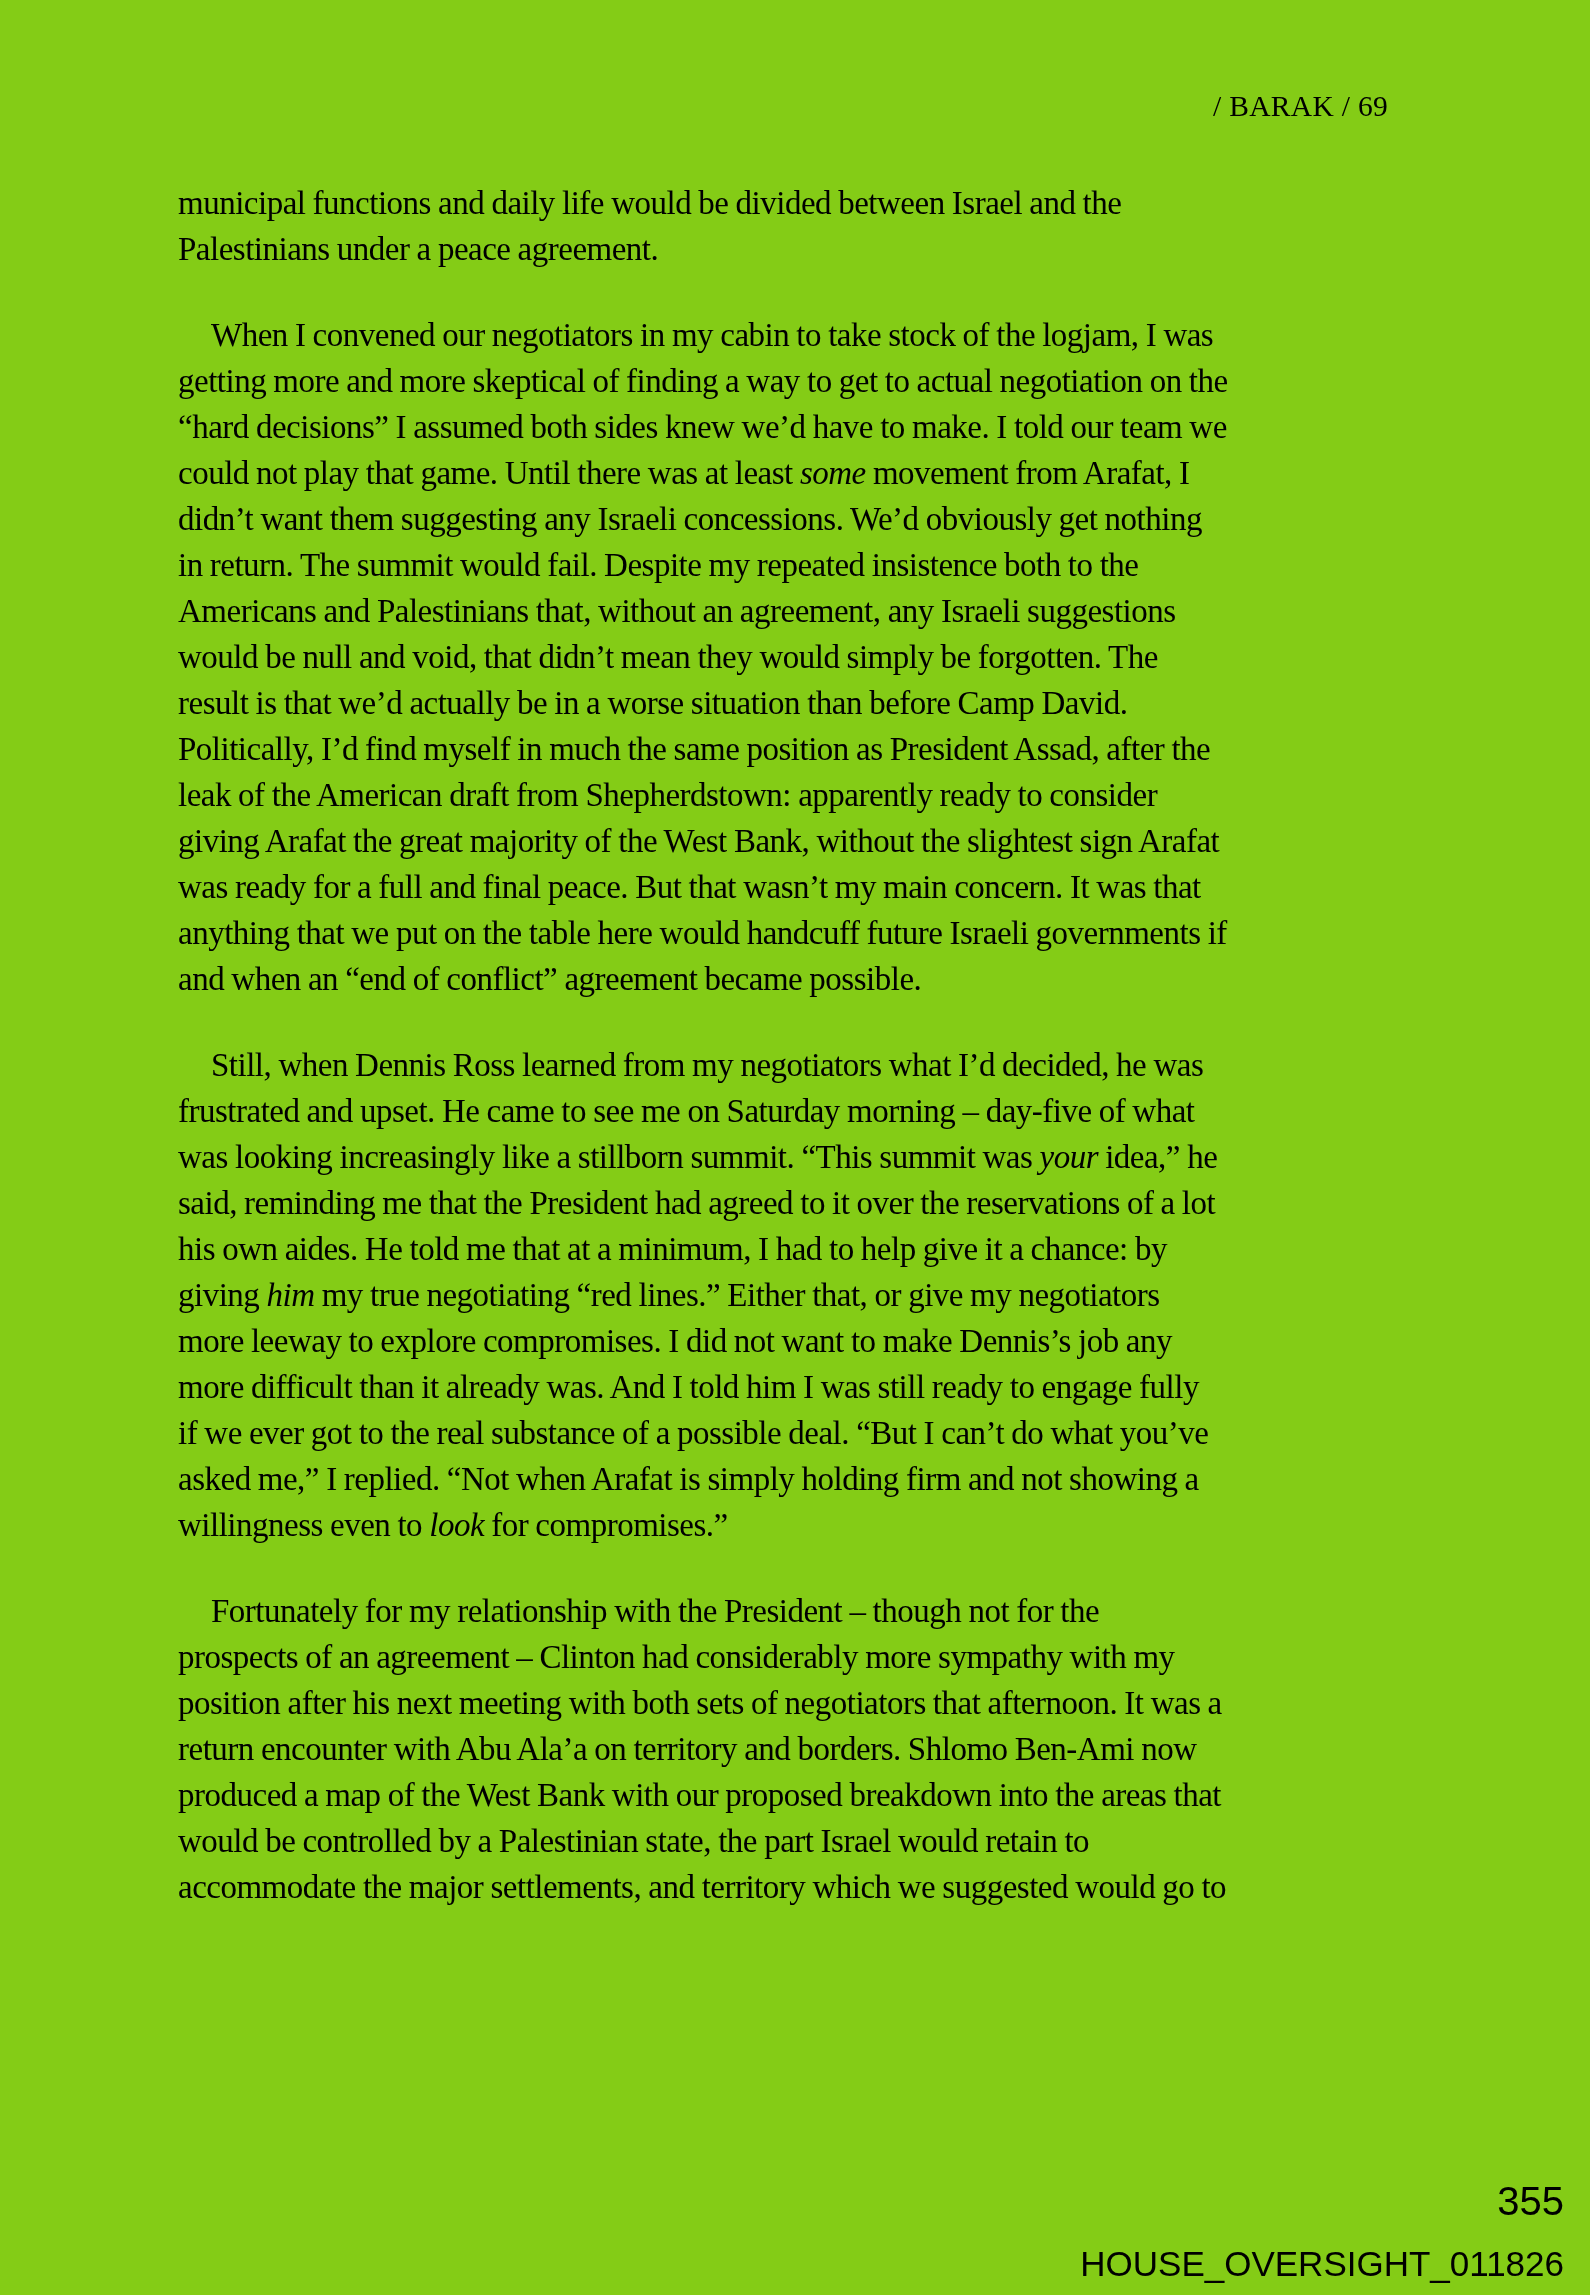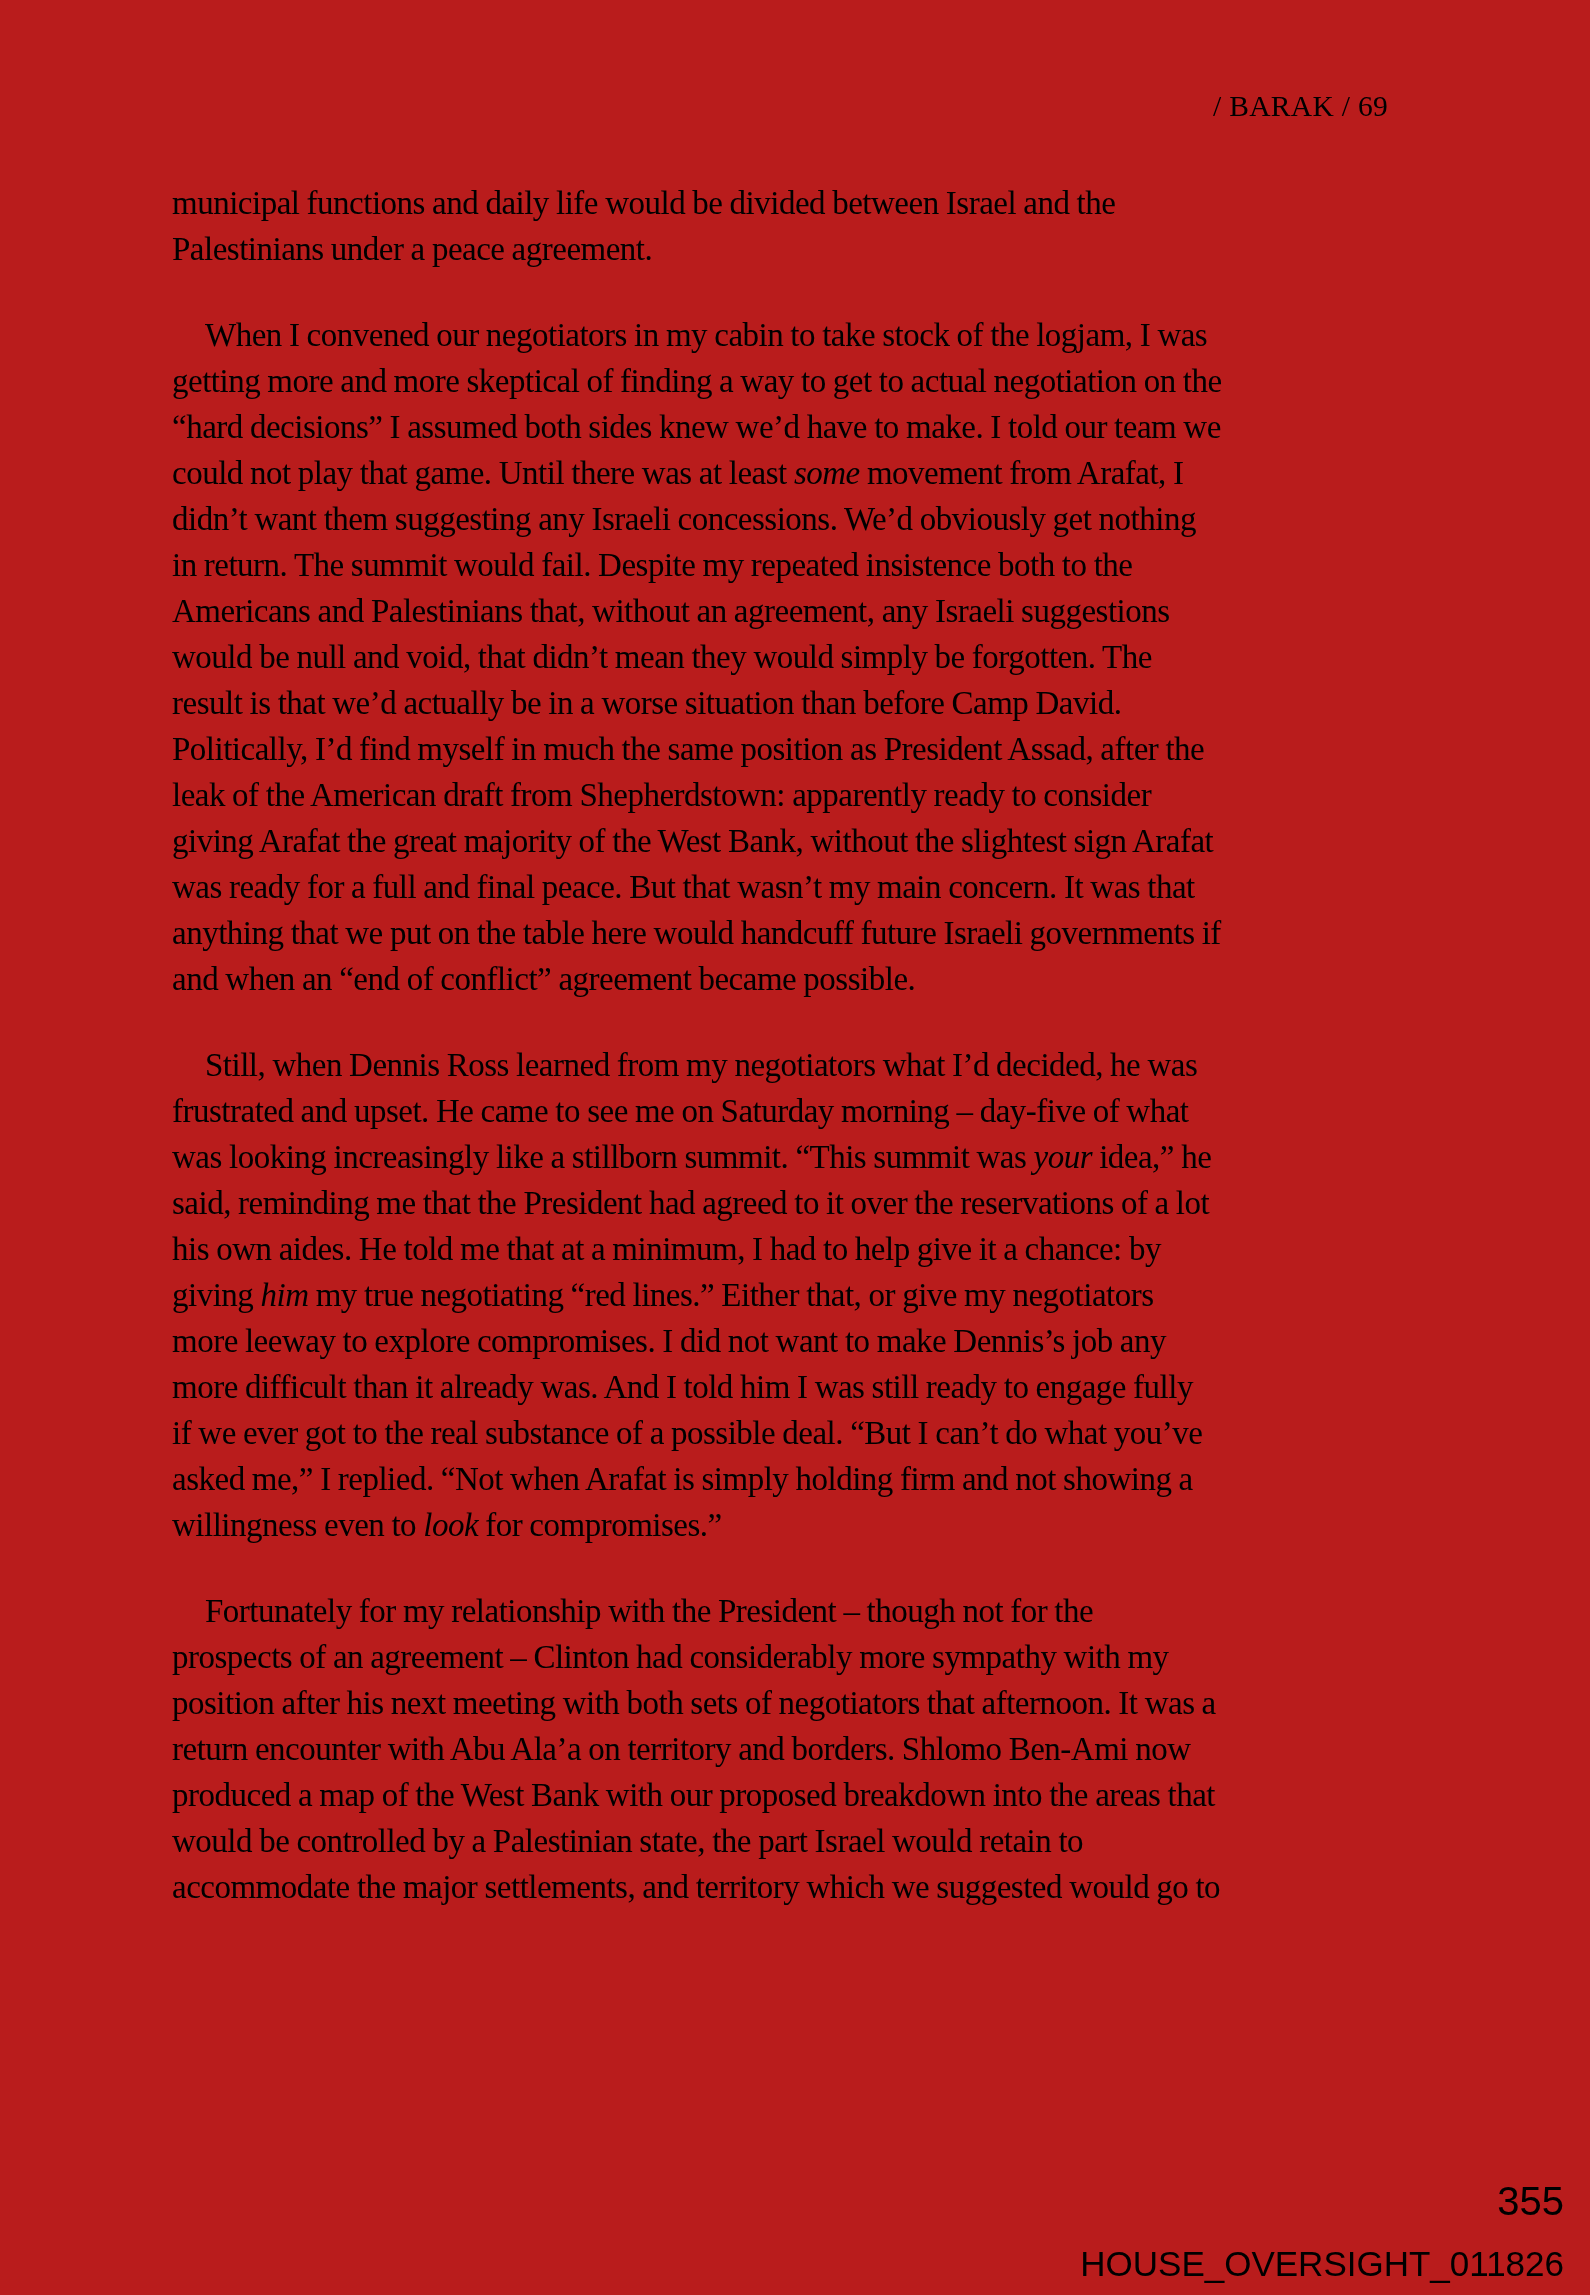--- a/index.html
+++ b/index.html
@@ -11,21 +11,21 @@
     width: 1591px;
     height: 2295px;
     position: relative;
     overflow: hidden;
     font-family: "Liberation Serif", "DejaVu Serif", serif;
     color: #000000;
   }
   .page {
     position: absolute;
     inset: 0;
-    background: #b91c1c;
+    background: #84cc16;
   }
   .running-header {
     position: absolute;
     top: 90px;
     right: 203px;
     font-size: 29.5px;
     line-height: 1.1;
     letter-spacing: 0.3px;
     white-space: nowrap;
   }
@@ -33,21 +33,21 @@
     position: absolute;
     left: 166px;
     top: 180px;
     width: 1248px;
     font-size: 33px;
     line-height: 46px;
     letter-spacing: -0.5px;
     word-spacing: -0.6px;
   }
   .text-block p.para {
-    margin: 0 0 40px 6px;
+    margin: 0 0 40px 12px;
     padding: 0;
     text-align: left;
     white-space: nowrap;
   }
   .text-block p.para.indent {
     text-indent: 33px;
   }
   .text-block em {
     font-style: italic;
   }

